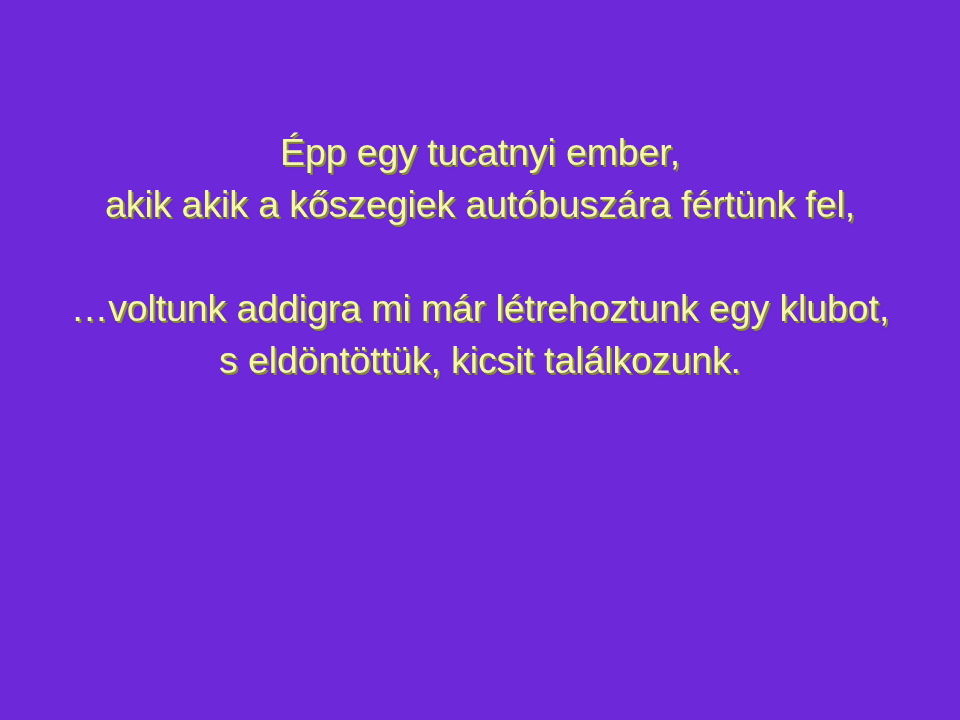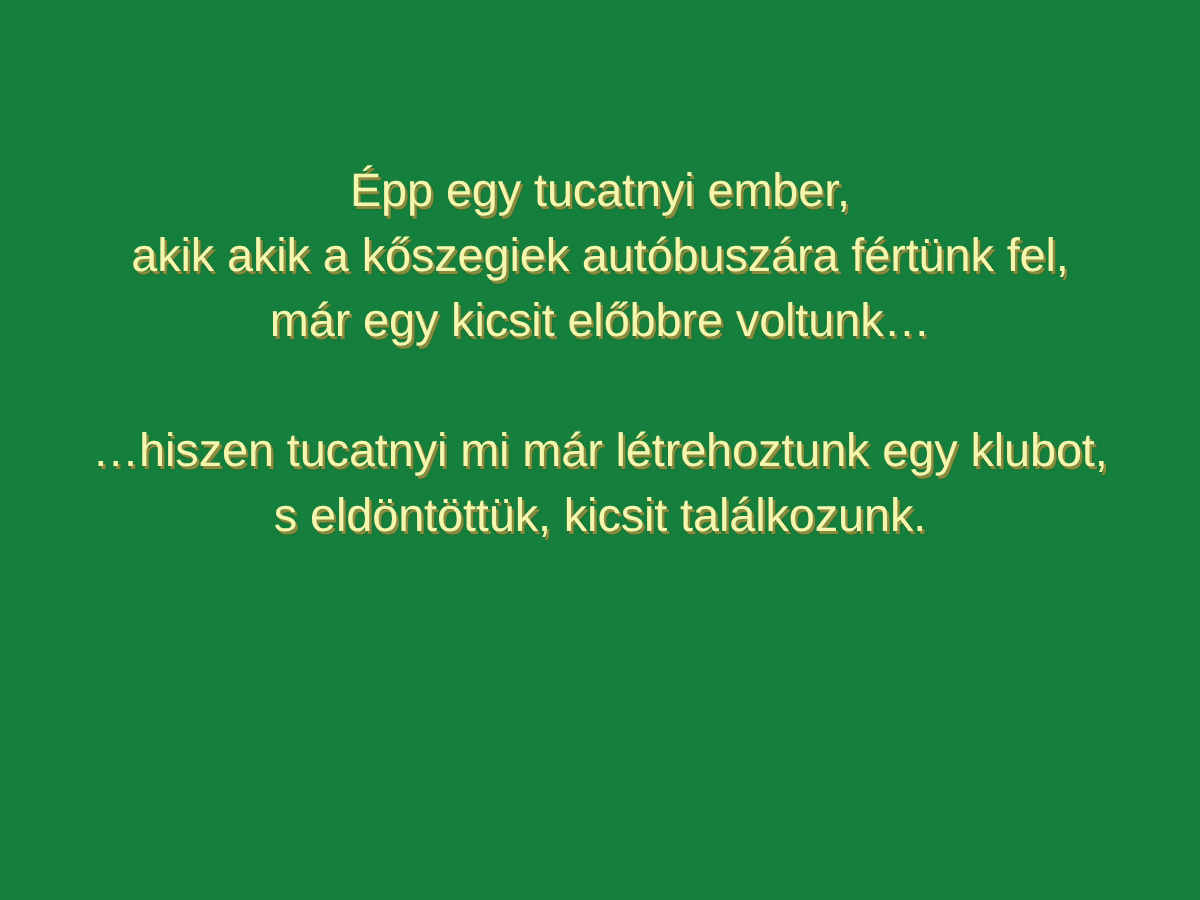--- a/index.html
+++ b/index.html
@@ -12,21 +12,21 @@
     width: 960px;
     height: 720px;
     overflow: hidden;
     font-family: "Liberation Sans", "DejaVu Sans", sans-serif;
   }
 
   #slide {
     position: relative;
     width: 960px;
     height: 720px;
-    background: #15803d;
+    background: #6d28d9;
     box-sizing: border-box;
     overflow: hidden;
   }
 
   #text-block {
     position: absolute;
     left: 0;
     top: 126px;
     width: 960px;
     text-align: center;
@@ -58,23 +58,22 @@
 
 <div id="slide">
 
   <div id="text-block">
 
     <span class="text-line">Épp egy tucatnyi ember,</span>
 
     <span class="text-line">akik akik a kőszegiek autóbuszára fértünk fel,</span>
 
 
-    <span class="text-line">már egy kicsit előbbre voltunk…</span>
 
     <span class="text-line spacer"> </span>
 
-    <span class="text-line">…hiszen tucatnyi mi már létrehoztunk egy klubot,</span>
+    <span class="text-line">…voltunk addigra mi már létrehoztunk egy klubot,</span>
 
     <span class="text-line">s eldöntöttük, kicsit találkozunk.</span>
 
   </div>
 
 </div>
 
 </body></html>

